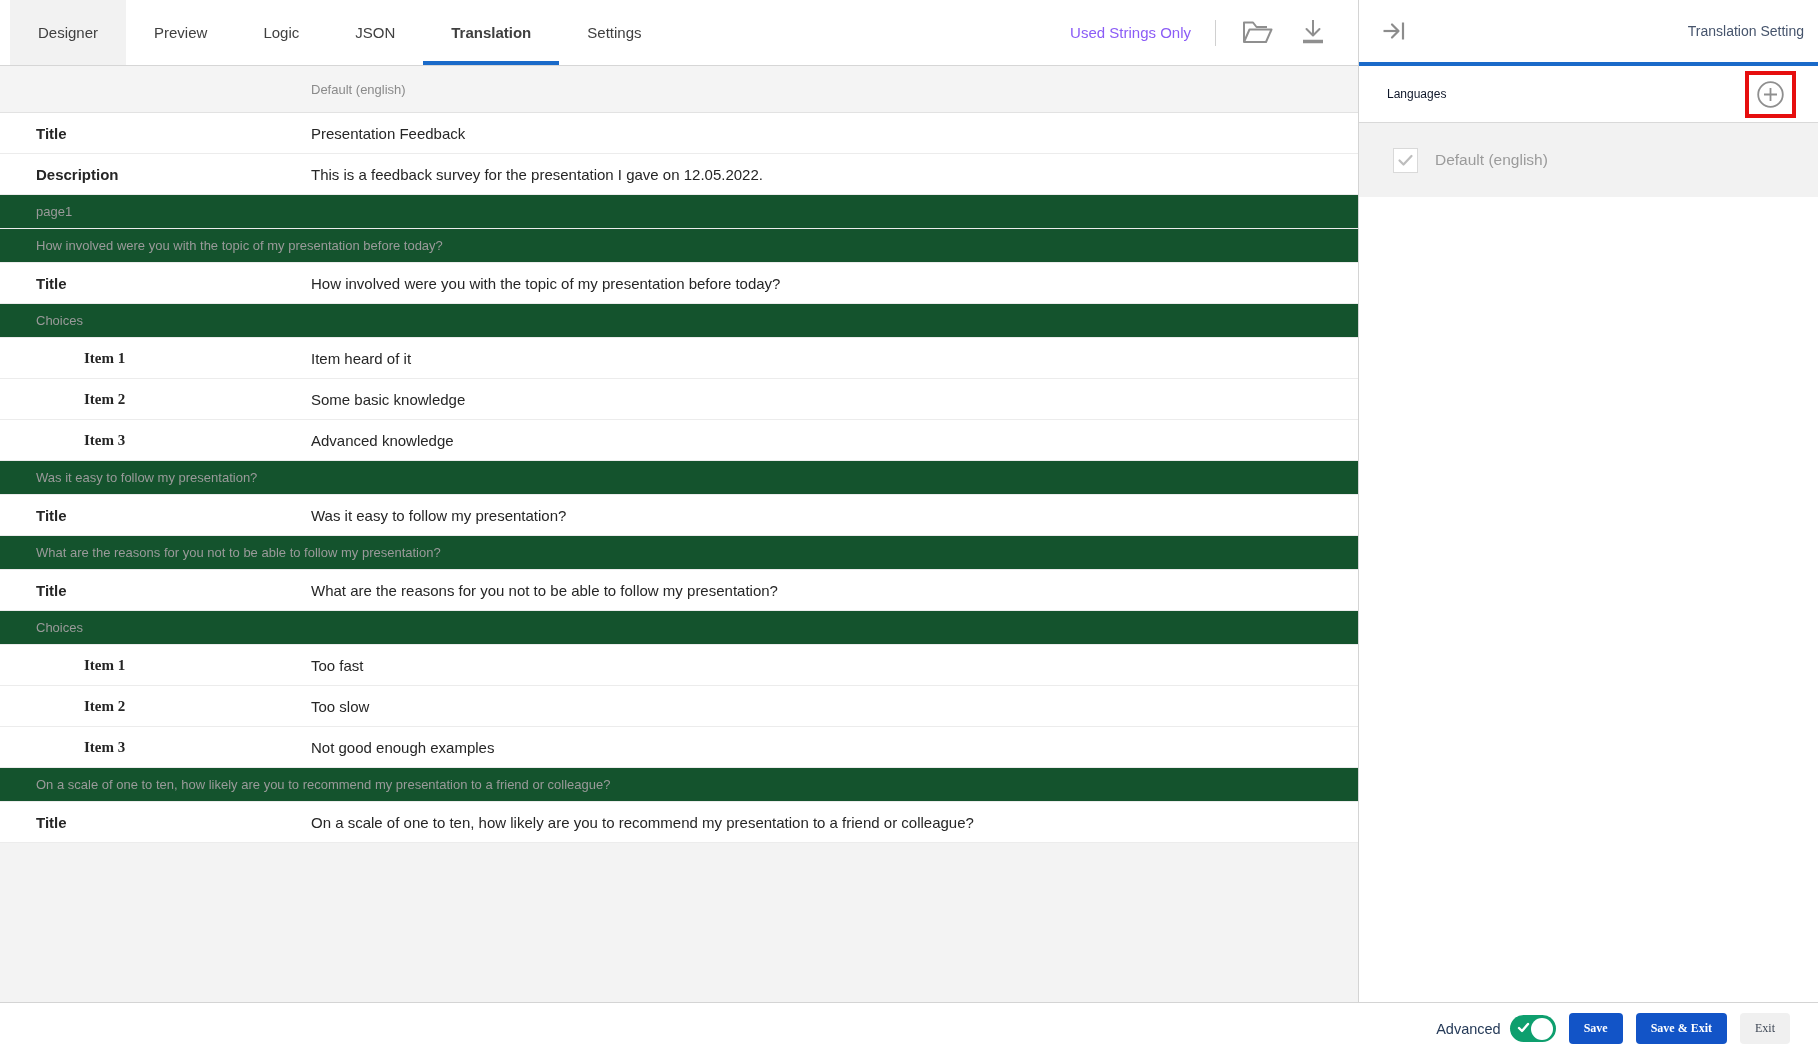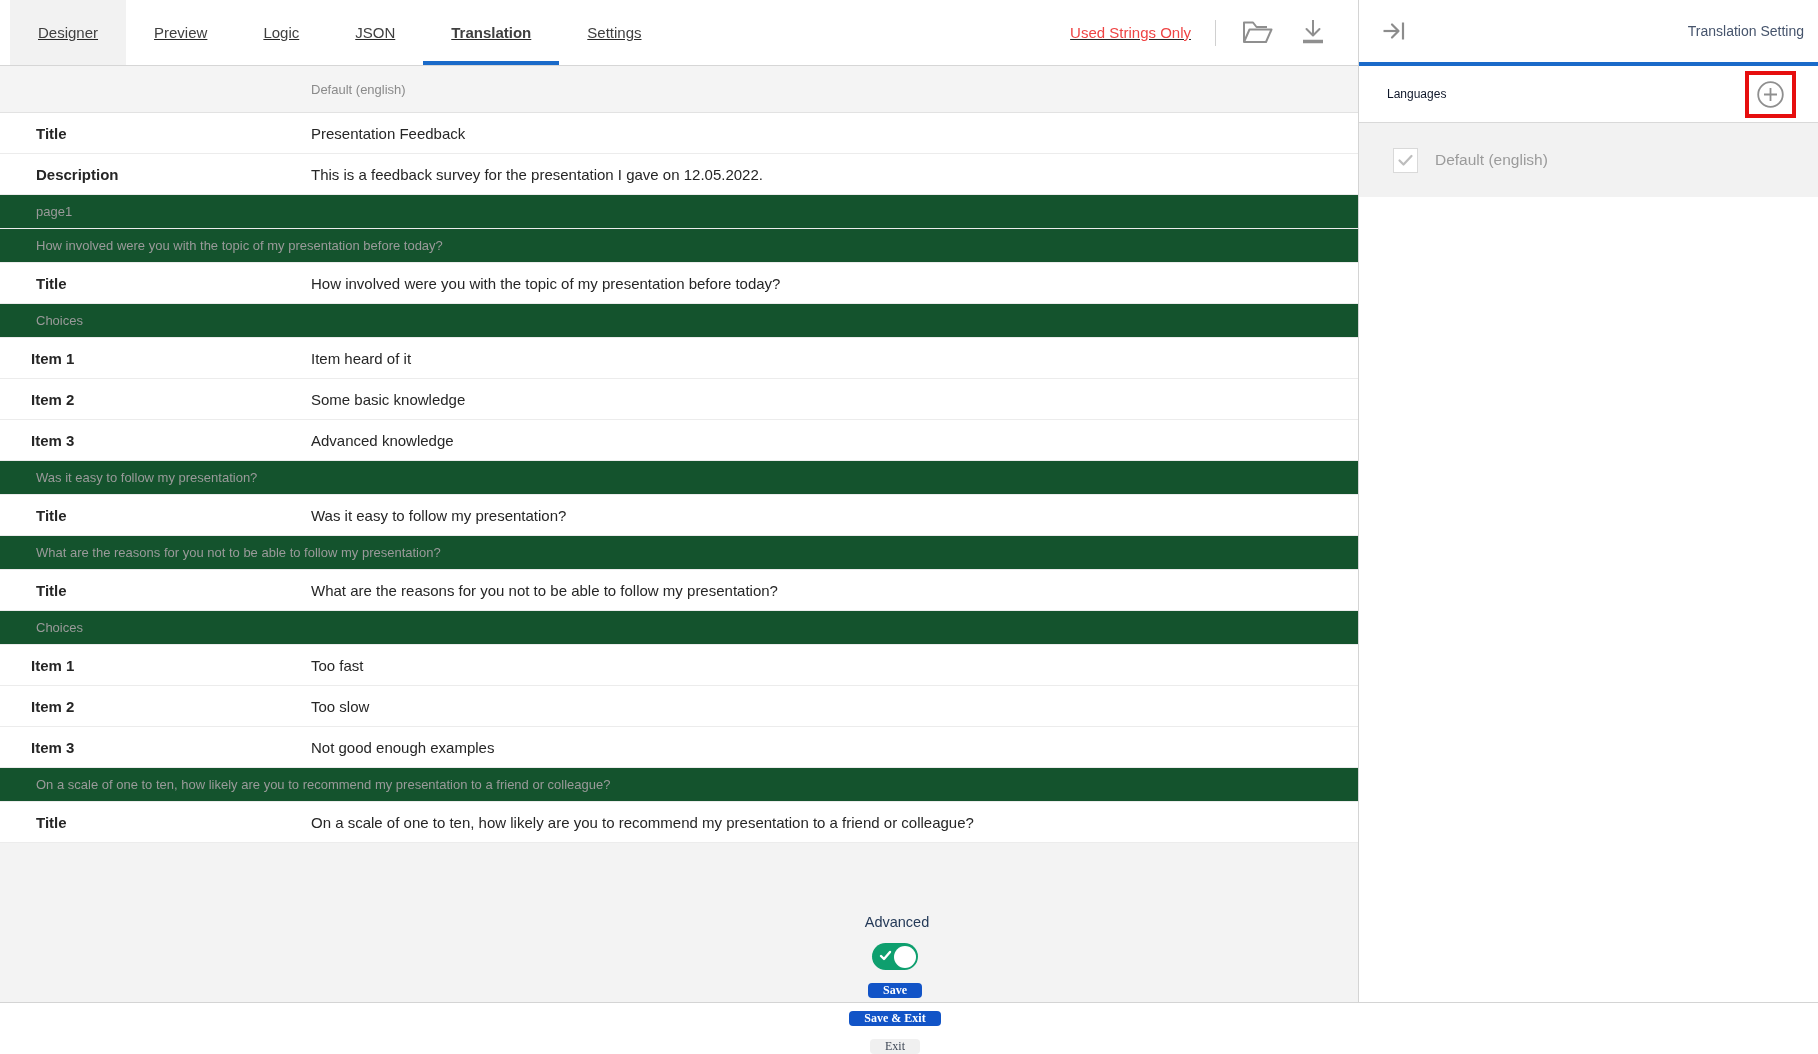--- a/index.html
+++ b/index.html
@@ -7,38 +7,38 @@
   body {
     font-family: "Liberation Sans", "DejaVu Sans", sans-serif;
     font-size: 15px; color: #262626; background: #ffffff; overflow: hidden;
   }
   .app { width: 1818px; height: 1054px; display: flex; flex-direction: column; }
   .main { height: 1002px; display: flex; }
 
   
   .left { width: 1359px; border-right: 1px solid #d4d4d4; display: flex; flex-direction: column; background: #fff; }
 
-  .toolbar { height: 66px; border-bottom: 1px solid #d6d6d6; display: flex; align-items: stretch; background: #fff; text-decoration: underline; }
+  .toolbar { height: 66px; border-bottom: 1px solid #d6d6d6; display: flex; align-items: stretch; background: #fff; }
   .tabs { display: flex; padding-left: 10px; }
   .tab { display: flex; align-items: center; padding: 0 28px; font-size: 15px; color: #404040; cursor: pointer; }
   .tab.shaded { background: #f2f2f2; }
   .tab.selected { font-weight: 700; box-shadow: inset 0 -4px 0 var(--accent); }
 
   .toolbar-right { margin-left: auto; display: flex; align-items: center; gap: 24px; padding-right: 30px; }
-  .used-strings { font-size: 15px; color: #ef4444; white-space: nowrap; cursor: pointer; }
+  .used-strings { font-size: 15px; color: #8b5cf6; white-space: nowrap; cursor: pointer; }
   .vdivider { width: 1px; height: 26px; background: #d0d0d0; }
   .icon-btn { display: flex; align-items: center; justify-content: center; cursor: pointer; background: none; border: none; }
 
   
   .thead { height: 47px; background: #f4f4f4; border-bottom: 1px solid #e2e2e2; display: flex; align-items: center; flex: none; }
   .thead .col-header { margin-left: 311px; font-size: 13px; color: #8a8a8a; }
 
   .row-data { height: 41px; flex: none; background: #fff; border-bottom: 1px solid #ececec; display: flex; align-items: center; }
   .row-label { width: 311px; flex: none; padding-left: 36px; font-weight: 700; font-size: 15px; color: #262626; }
-  .row-data.indent2 .row-label { padding-left: 31px; }
+  .row-data.indent2 .row-label { padding-left: 84px; font-family: Liberation Serif, serif; }
   .row-value { font-size: 15px; color: #262626; cursor: text; }
 
   .row-group { height: 34px; flex: none; background: #14532d; border-bottom: 1px solid #ececec; display: flex; align-items: center; padding-left: 36px; }
   .group-label { font-size: 13px; color: #9a9a9a; }
 
   .table-filler { flex: 1; background: #f3f3f3; }
 
   
   .panel { flex: 1; display: flex; flex-direction: column; background: #fff; }
   .panel-header { height: 66px; border-bottom: 4px solid var(--accent); display: flex; align-items: center; justify-content: space-between; padding: 0 14px 0 22px; }
@@ -47,21 +47,21 @@
   .languages-row { height: 57px; border-bottom: 1px solid #d9d9d9; display: flex; align-items: center; justify-content: space-between; padding: 0 22px 0 28px; }
   .languages-label { font-size: 12px; color: #0f172a; }
   .add-lang-btn { border: 4px solid var(--red); background: #fff; padding: 4px 6px; display: flex; align-items: center; justify-content: center; cursor: pointer; }
 
   .default-lang-row { height: 74px; background: #f2f2f2; display: flex; align-items: center; gap: 17px; padding-left: 34px; }
   .checkbox { width: 25px; height: 25px; background: #fff; border: 1px solid #d9d9d9; display: flex; align-items: center; justify-content: center; cursor: default; }
   .default-lang-label { font-size: 15.5px; color: #9b9b9b; }
   .panel-rest { flex: 1; background: #fff; }
 
   
-  .footer { height: 52px; border-top: 1px solid #d4d4d4; background: #fff; display: flex; align-items: center; justify-content: flex-end; gap: 13px; padding-right: 28px; flex-direction: column; }
+  .footer { height: 52px; border-top: 1px solid #d4d4d4; background: #fff; display: flex; align-items: center; justify-content: flex-end; gap: 13px; padding-right: 28px; }
   .advanced-label { font-size: 14.5px; color: #253a58; margin-right: -4px; }
   .toggle { width: 46px; height: 27px; border-radius: 14px; background: var(--green); position: relative; cursor: pointer; flex: none; }
   .toggle .knob { position: absolute; top: 2.5px; right: 2.5px; width: 22px; height: 22px; border-radius: 50%; background: #fff; }
   .toggle .tick { position: absolute; left: 7px; top: 6px; }
   .btn { height: 31px; border: none; border-radius: 4px; font-size: 12px; font-family: Liberation Serif, serif; cursor: pointer; }
   .btn-primary { background: var(--btn-blue); color: #fff; font-weight: 700; padding: 0 15px; }
   .btn-plain { background: #f0f0f0; color: #3d4654; padding: 0 15px; }
 
   svg { display: block; }
 </style>

